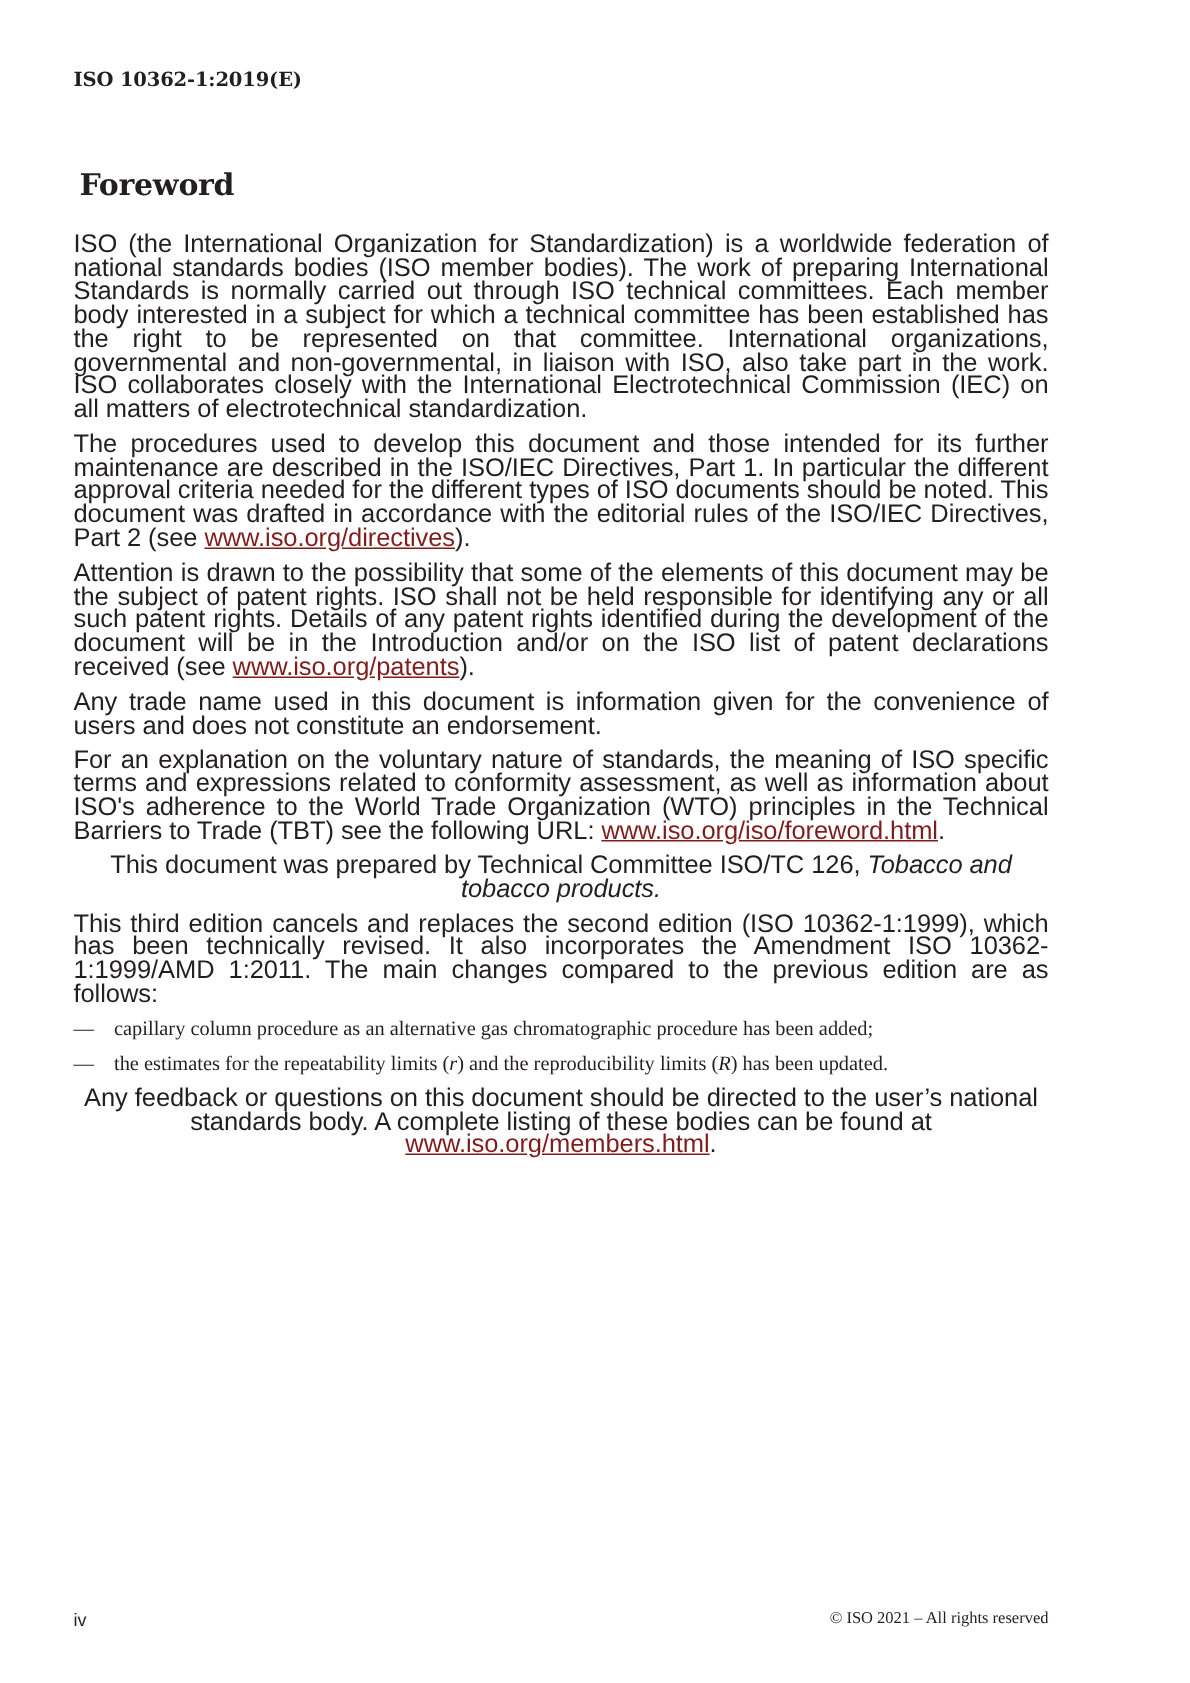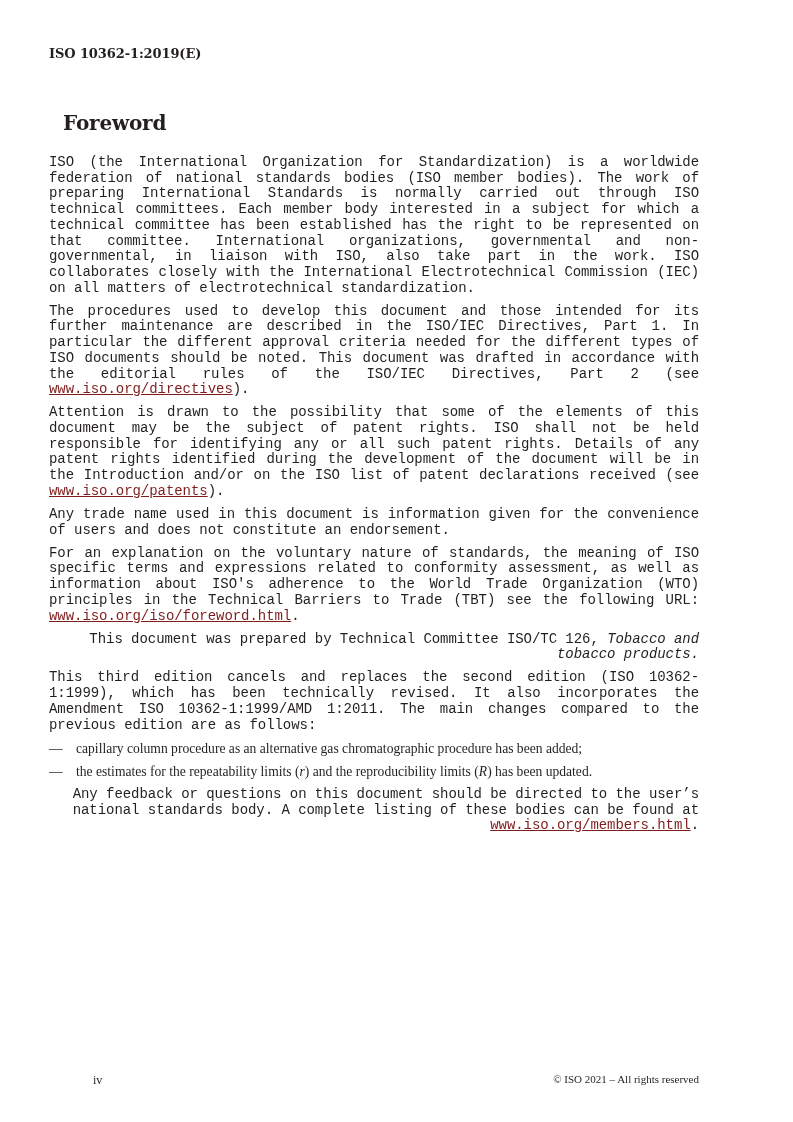--- a/index.html
+++ b/index.html
@@ -27,42 +27,42 @@
     top: 46px;
     left: 0;
     font-family: "DejaVu Serif", "Liberation Serif", serif;
     font-weight: bold;
     font-size: 13px;
     letter-spacing: -0.1px;
   }
   .section-title {
     position: absolute;
     top: 111px;
-    left: 14px;
+    left: 4px;
     margin: 0;
     font-weight: bold;
     font-size: 20px;
     letter-spacing: -0.2px;
   }
   .body-text {
     position: absolute;
     top: 155px;
     left: 0;
     width: 650px;
   }
   .body-text p {
     margin: 0 0 7.4px 0;
-    font-family: Liberation Mono, monospace;
-    font-size: 14px;
+    font-family: Liberation Sans, sans-serif;
+    font-size: 17px;
     line-height: 15.7px;
     text-align: justify;
     letter-spacing: -0.05px;
   }
   .body-text p.left {
-    text-align: right;
+    text-align: center;
   }
   .body-text a {
     color: #7f1d1d;
     text-decoration: underline;
   }
   .dash-list {
     list-style: none;
     margin: 0 0 7.4px 0;
     padding: 0;
   }
@@ -76,23 +76,22 @@
   }
   .dash-list li .dash {
     position: absolute;
     left: 0;
     top: 0;
   }
   .footer-page {
     position: absolute;
     top: 1073px;
     left: 0;
-    font-family: Liberation Serif, serif;
+    font-family: Liberation Sans, sans-serif;
     font-size: 12px;
-    margin-left: 44px;
   }
   .footer-copy {
     position: absolute;
     top: 1073px;
     right: 0;
     font-family: "Liberation Serif", "DejaVu Serif", serif;
     font-size: 11px;
   }
   em { font-style: italic; }
 </style>

